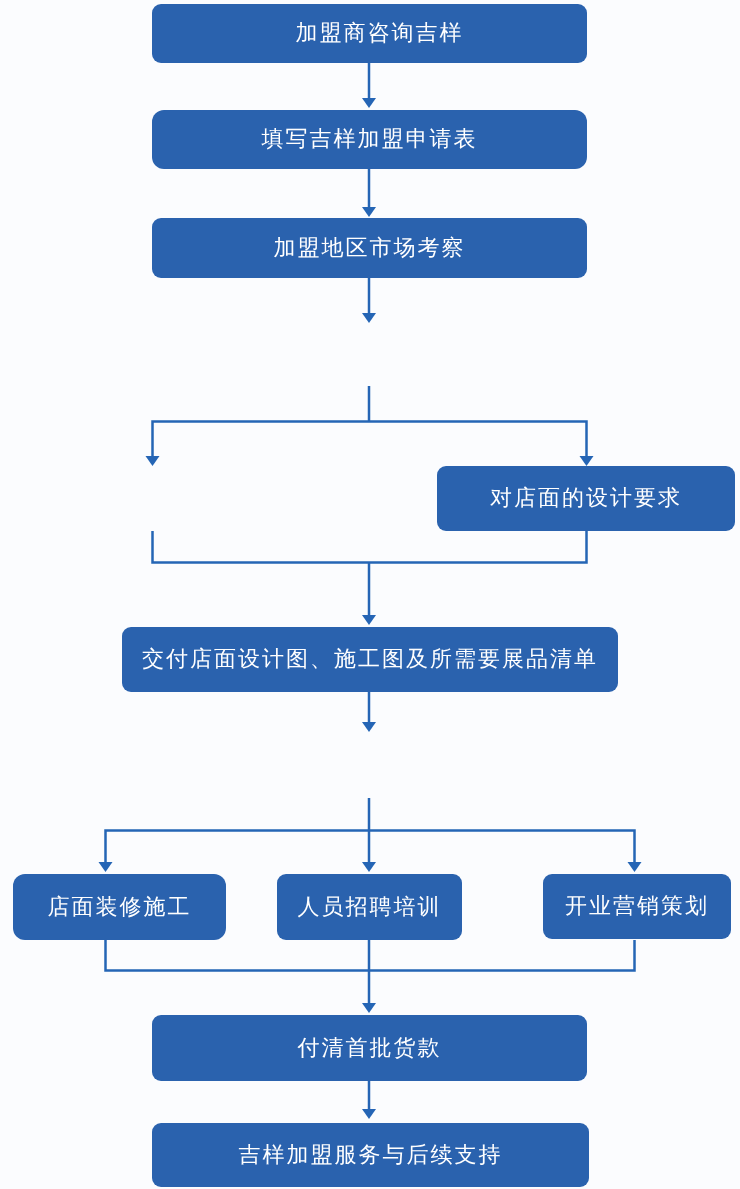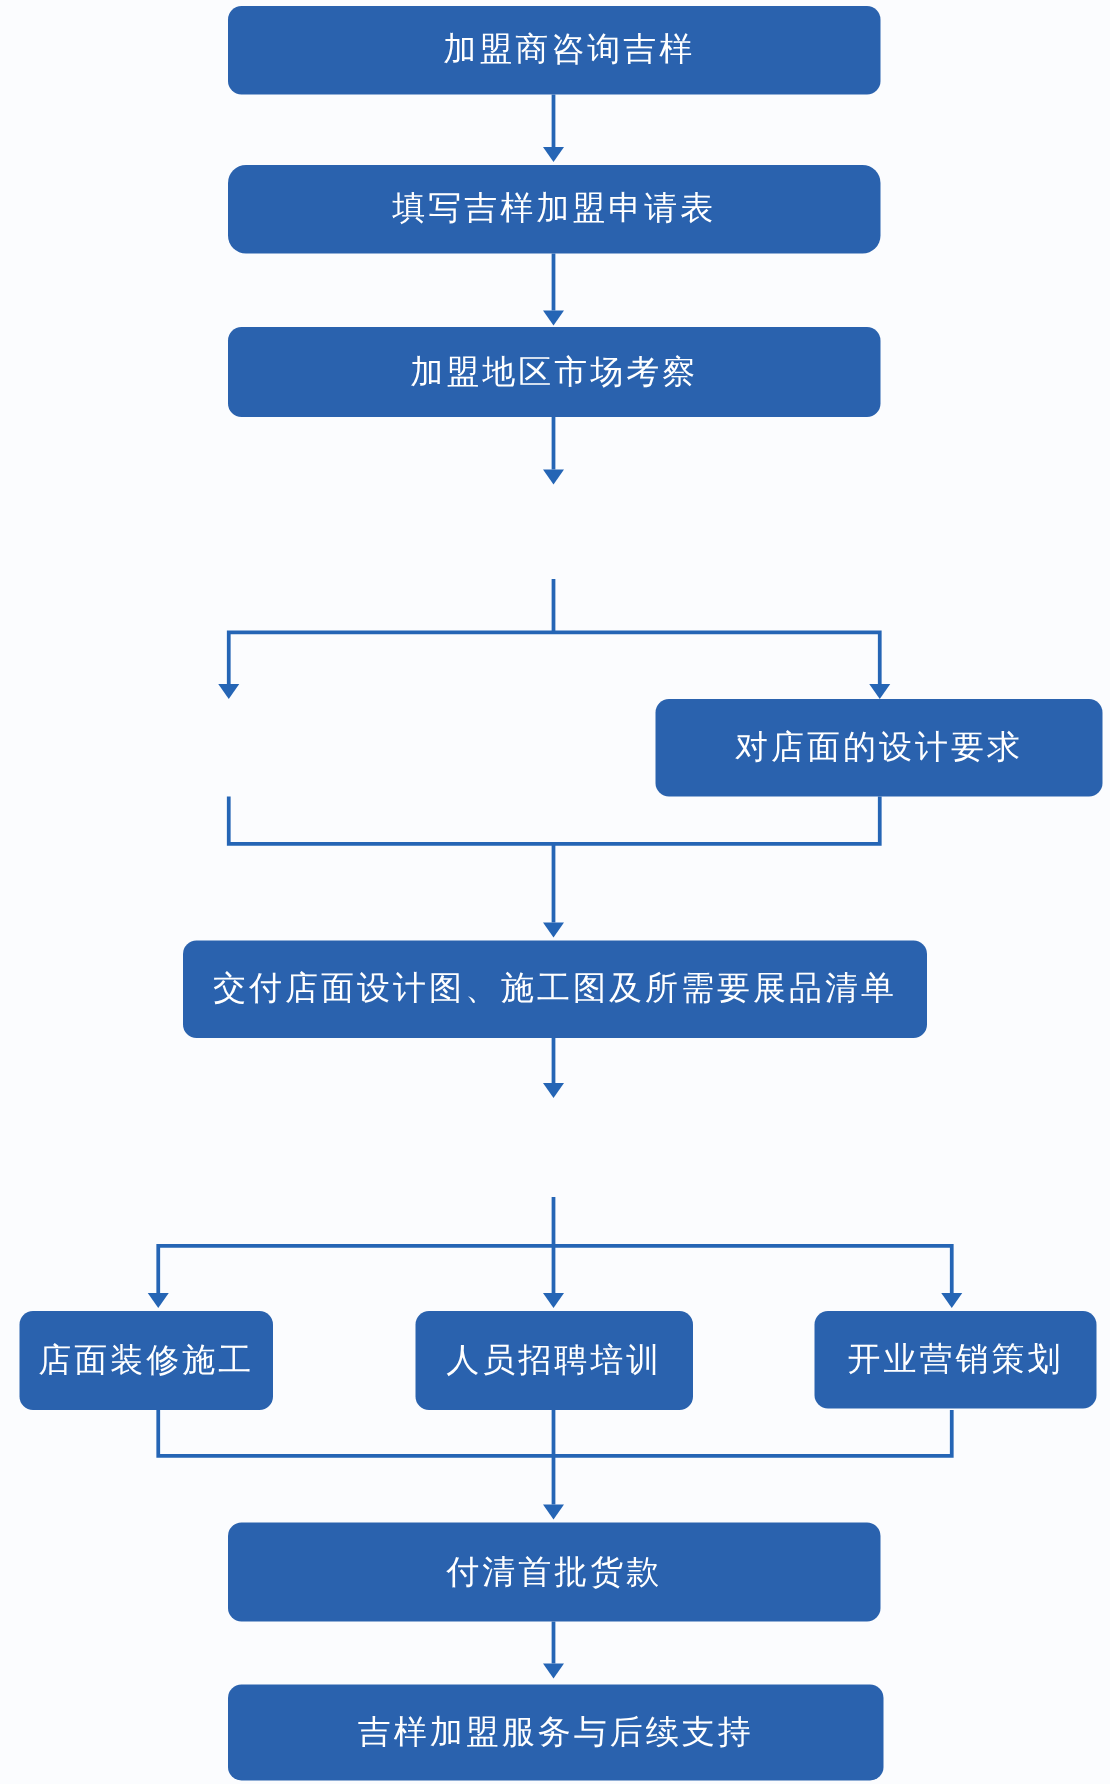--- a/index.html
+++ b/index.html
@@ -45,21 +45,21 @@
   .n2 {left:152px;top:110px; width:435px;height:59px;border-radius:12px;}
   .n3 {left:152px;top:218px; width:435px;height:60px;}
   .n4 {left:152px;top:324px; width:435px;height:62px;}
   
   .n5a{left:2px;  top:467px; width:302px;height:64px;}
   .n5b{left:437px;top:466px; width:298px;height:65px;}
   
   .n6 {left:122px;top:627px; width:496px;height:65px;}
   .n7 {left:152px;top:733px; width:435px;height:65px;}
   
-  .n8a{left:13px; top:874px; width:169px;height:66px;}
+  .n8a{left:13px; top:874px; width:213px;height:66px;border-radius:12px;}
   .n8b{left:277px;top:874px; width:185px;height:66px;}
   .n8c{left:543px;top:874px; width:188px;height:65px;}
   
   .n9 {left:152px;top:1015px;width:435px;height:66px;}
   .n10{left:152px;top:1123px;width:437px;height:64px;}
 </style>
 </head>
 <body>
 
 <div class="canvas">

